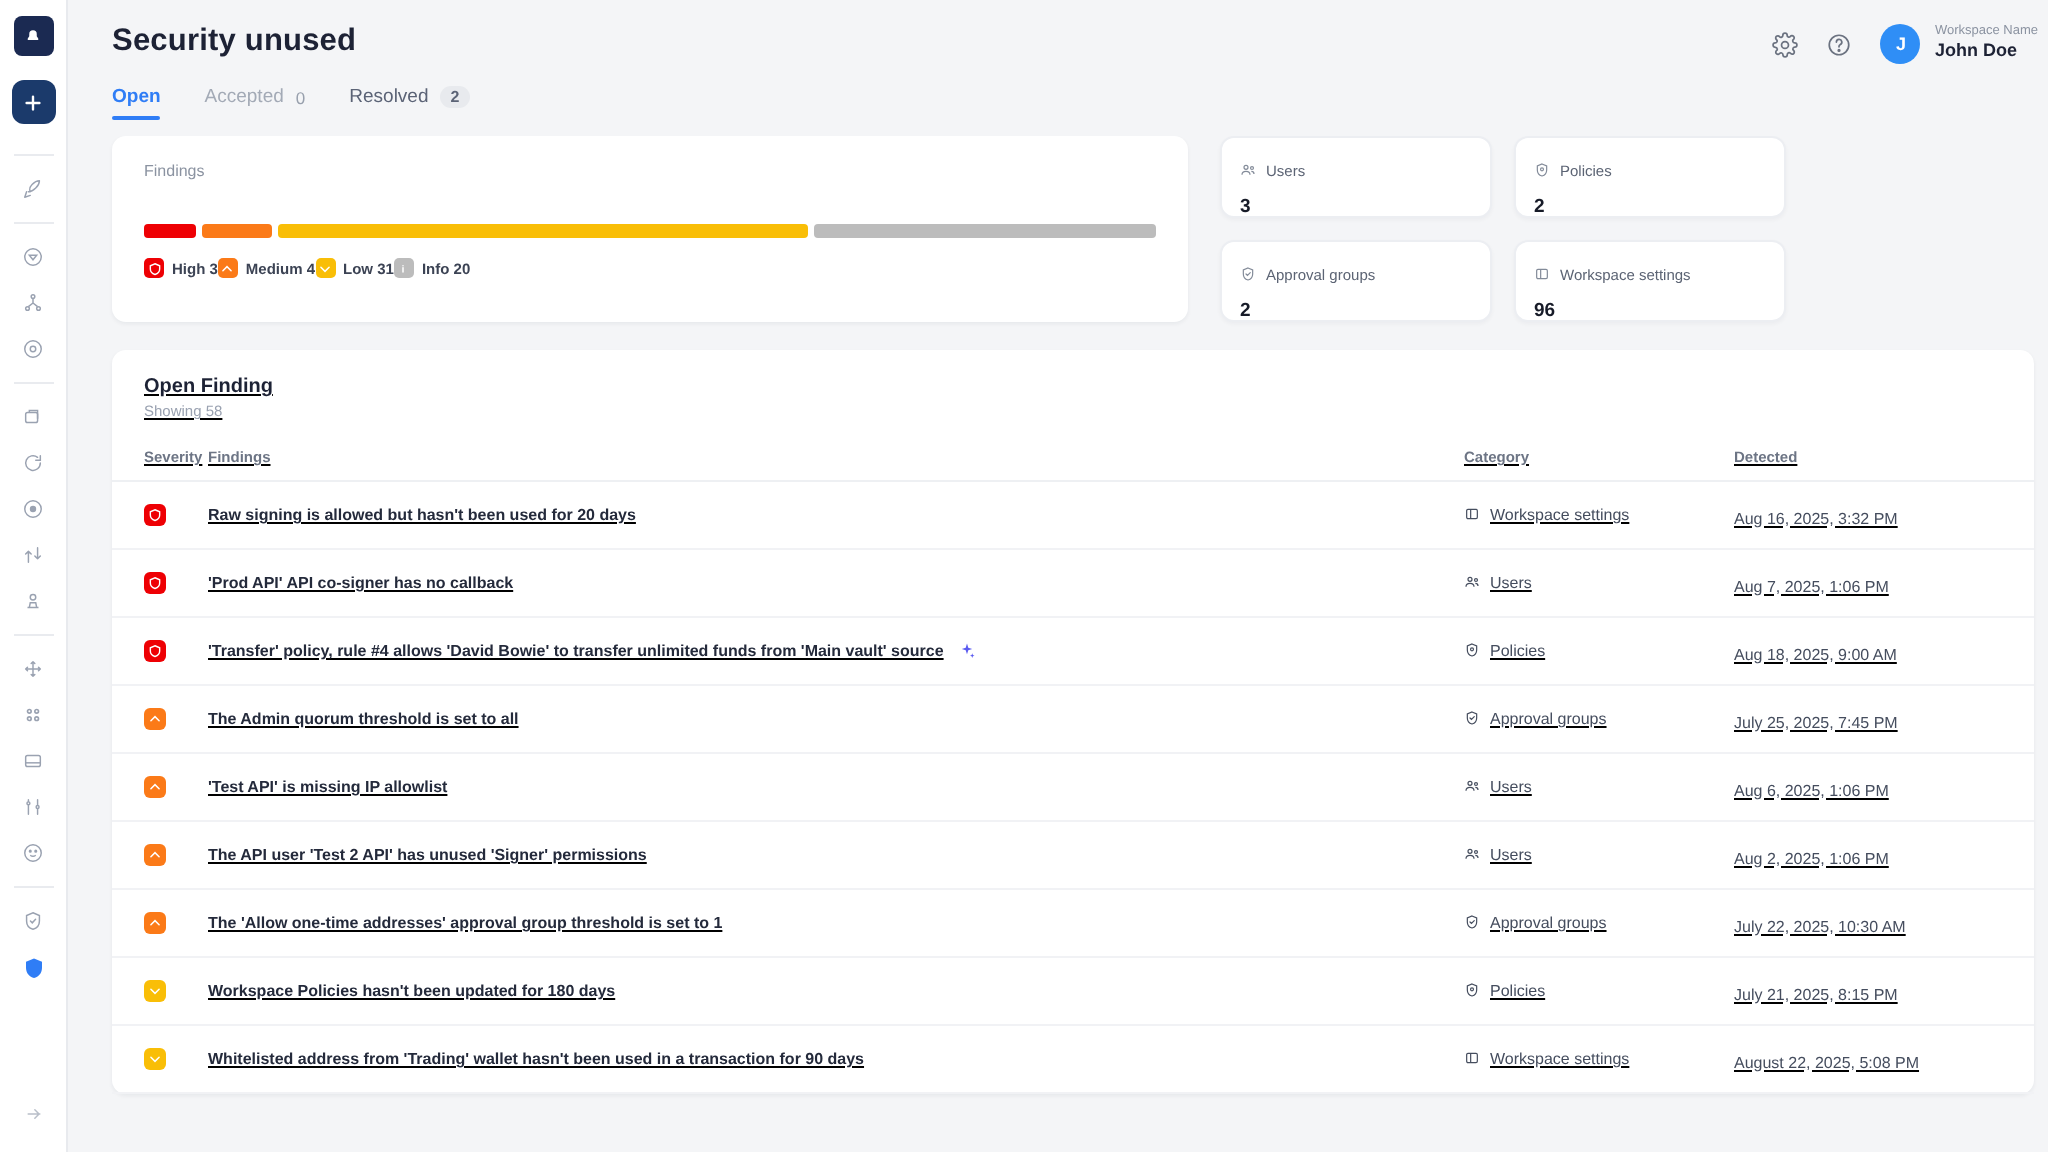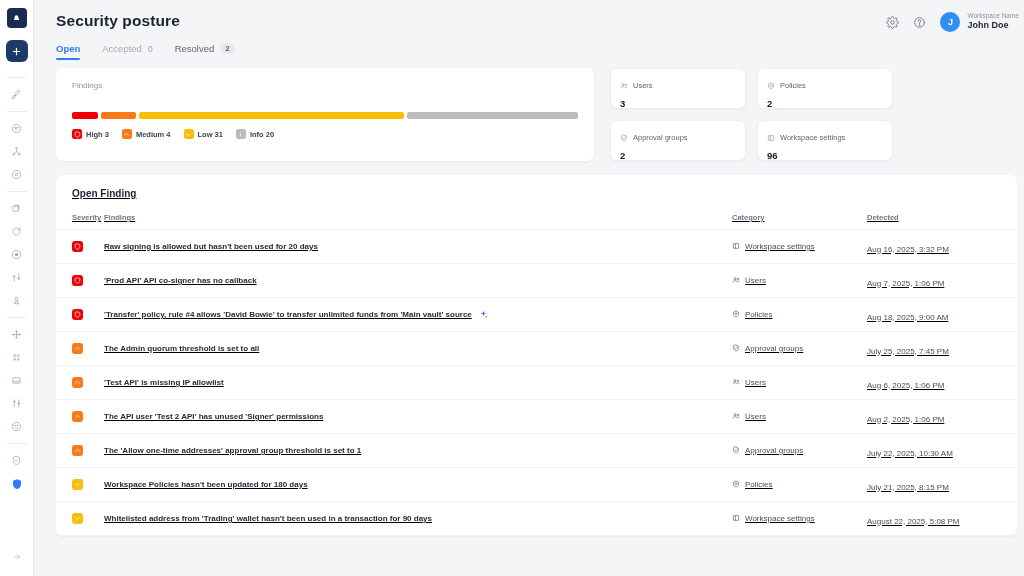--- a/index.html
+++ b/index.html
@@ -99,21 +99,21 @@
   .findings-card { flex: 0 0 538px; padding: 13px 16px 14px 16px; }
   .findings-label { font-size: 8px; color: #8b93a1; }
   .findings-number {
     font-size: 29px; font-weight: 700; color: #14161f;
     letter-spacing: -.5px; line-height: 1.15; margin-top: 2px;
   }
   .bar {
     display: flex; gap: 3px; margin-top: 22px; height: 7px;
   }
   .bar span { border-radius: 2px; display: block; height: 7px; }
-  .legend { display: flex; gap: 13px; margin-top: 10px; align-items: center; }
+  .legend { display: flex; gap: 0; margin-top: 10px; align-items: center; }
   .legend-item { display: flex; align-items: center; gap: 4px; }
   .legend-chip {
     width: 10px; height: 10px; border-radius: 2.5px;
     display: flex; align-items: center; justify-content: center;
   }
   .legend-text { font-size: 7.5px; color: #3c4354; font-weight: 600; }
 
   
   .stats-area { flex: 1 1 auto; display: flex; flex-wrap: wrap; gap: 11px; align-content: flex-start; }
   .stat-card {
@@ -278,21 +278,21 @@
     <div class="side-icon side-bottom">
         <svg width="10" height="10" viewBox="0 0 24 24" fill="none" stroke="currentColor" stroke-width="1.8" stroke-linecap="round">
           <path d="M5 12h14M13 7l5 5-5 5"></path>
         </svg>
       </div>
   </nav>
 
   <section class="main">
 
     <header class="topbar">
-      <div class="page-title">Security posture</div>
+      <div class="page-title">Security unused</div>
 
       <div class="tabs">
         <div class="tab active">
           <span>Open</span>
         </div>
         <div class="tab">
           <span>Accepted</span>
           <span class="tab-count">0</span>
         </div>
         <div class="tab semi">
@@ -416,20 +416,21 @@
                 <span class="stat-label">Workspace settings</span>
               </div>
               <div class="stat-value">96</div>
             </div>
           </div>
       </div>
 
       <div class="card table-card">
         <div class="table-head-wrap">
           <div class="table-title">Open Finding</div>
+          <div class="table-sub">Showing 58</div>
         </div>
         <table>
           <thead>
             <tr>
               <th class="c-sev">Severity</th>
               <th class="c-find">Findings</th>
               <th class="c-cat">Category</th>
               <th class="c-det">Detected</th>
             </tr>
           </thead>

